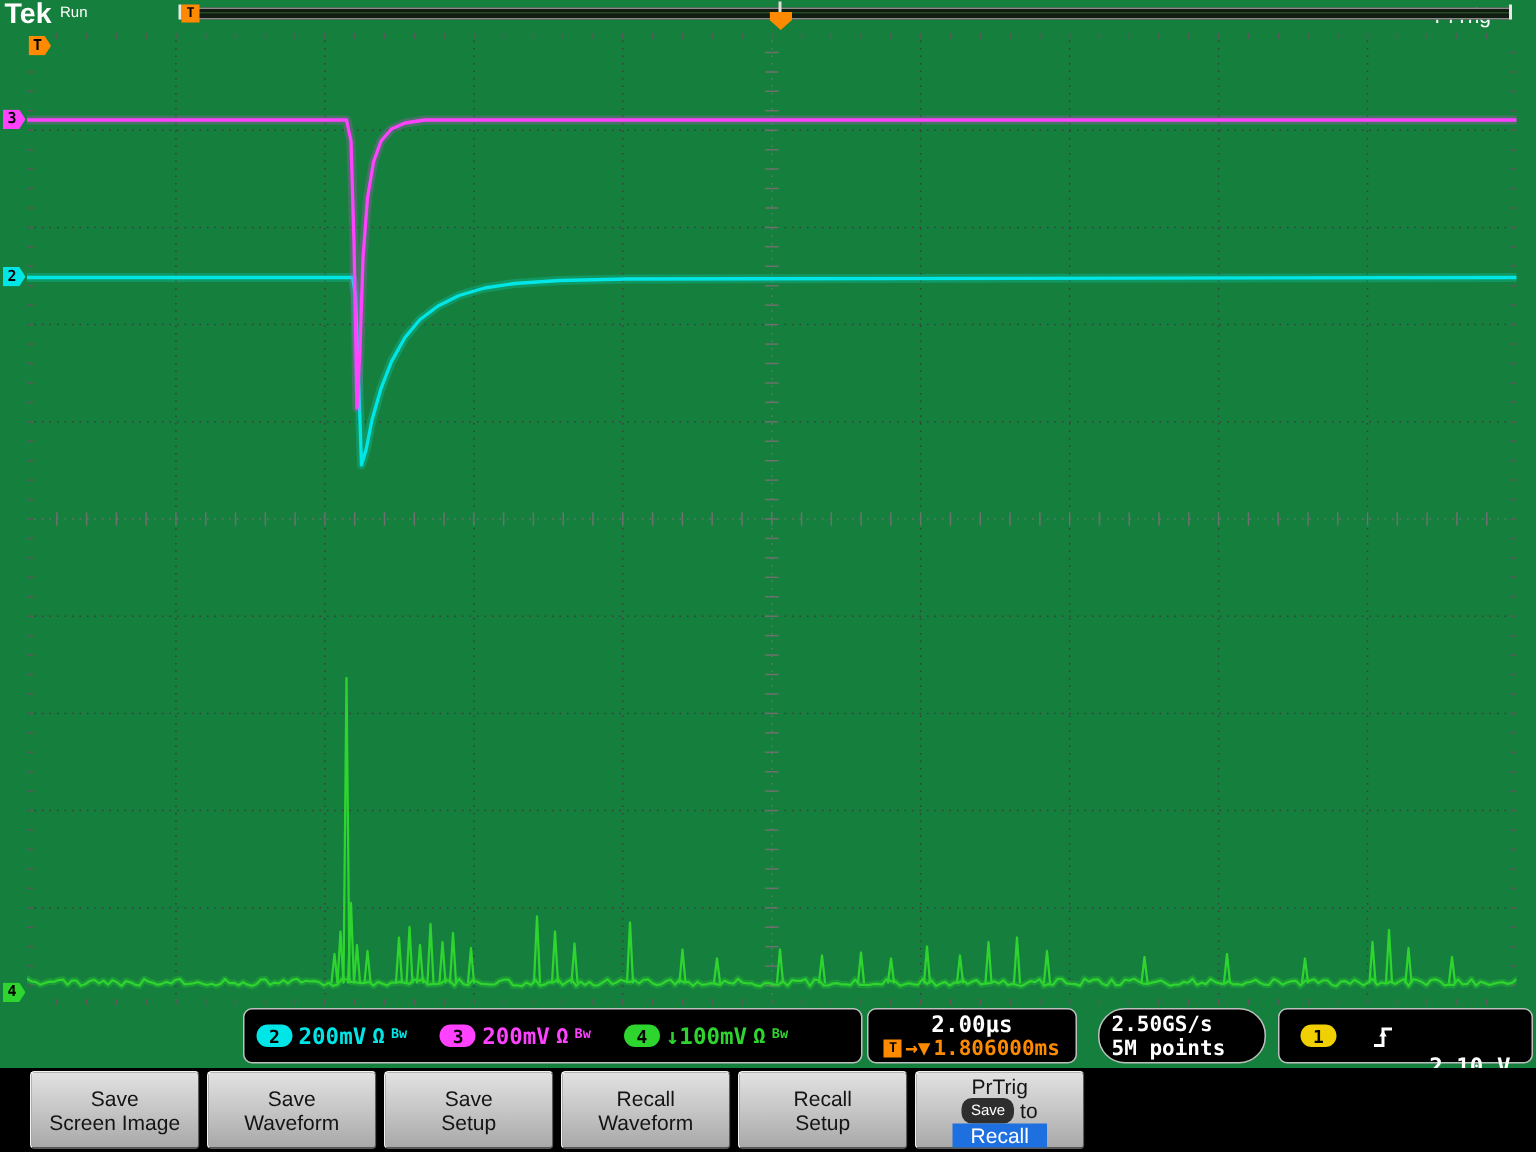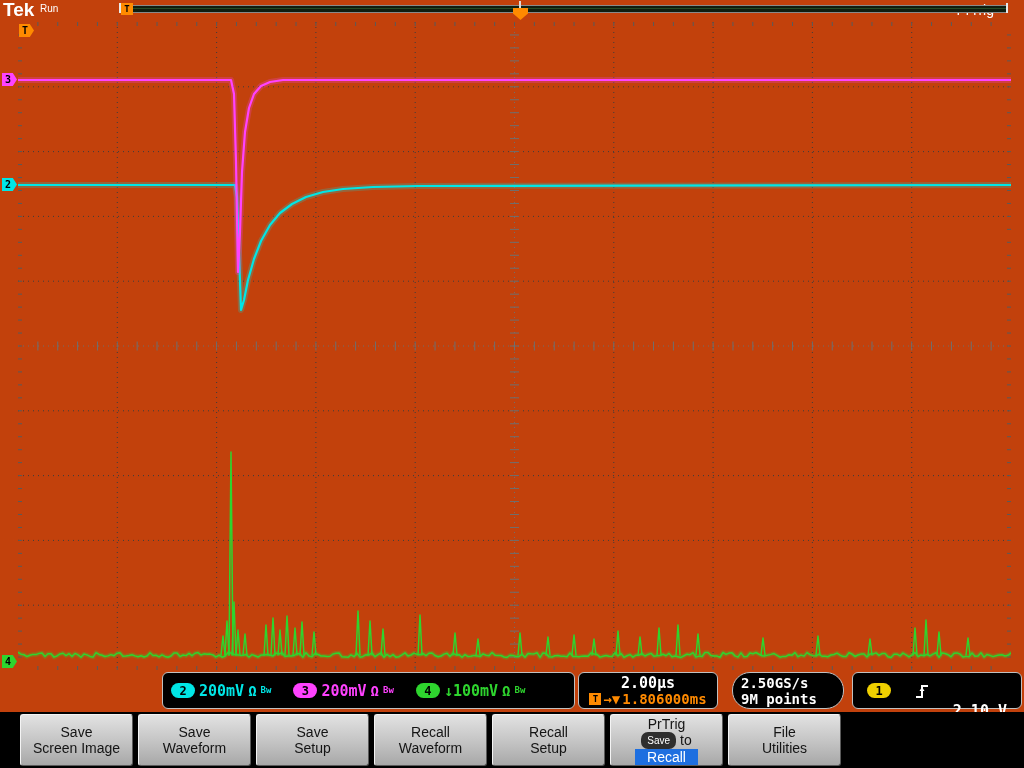--- a/index.html
+++ b/index.html
@@ -1,16 +1,16 @@
 <!DOCTYPE html>
 <html><head>
 <meta charset="utf-8">
 <style>
   html,body{margin:0;padding:0;background:#000;}
-  #screen{position:relative;width:1024px;height:768px;background:#c2410c;overflow:hidden;
+  #screen{position:relative;width:1024px;height:768px;background:#15803d;overflow:hidden;
           font-family:"Liberation Sans",sans-serif;}
 
   
   #logo{position:absolute;left:3px;top:-1px;color:#fff;font-weight:bold;font-size:19px;letter-spacing:0;}
   #run-status{position:absolute;left:40px;top:3px;color:#fff;font-size:10px;}
   #prtrig-status{position:absolute;right:30px;top:2px;color:#fff;font-size:14px;}
   #record-view{position:absolute;left:120px;top:5px;width:888px;height:8px;background:#101d10;
                border:1px solid #8a8a8a;box-sizing:border-box;}
   #record-view-line{position:absolute;left:121px;top:8px;width:886px;height:1px;background:#254b25;}
   .rv-tick{position:absolute;top:3px;width:2px;height:10px;background:#e8e8e8;}
@@ -481,21 +481,21 @@
     <div id="h-scale">2.00µs</div>
     <div id="h-delay-row">
       <span id="h-trig-square">T</span>
       <span>→▼</span>
       <span>1.806000ms</span>
     </div>
   </div>
 
   <div class="readout-box" id="acq-readout">
     <div>2.50GS/s</div>
-    <div>9M points</div>
+    <div>5M points</div>
   </div>
 
   <div class="readout-box" id="trigger-readout">
     <span id="trig-source-badge" style="background: rgb(240, 208, 0);">1</span>
     <svg width="14" height="18">
       <path d="M1 15 H7 V4 H13" fill="none" stroke="#ffffff" stroke-width="2"></path>
       <path d="M4.5 9 L7 5 L9.5 9" fill="#ffffff" stroke="none"></path>
     </svg>
     <span id="trig-level">2.10 V</span>
   </div>
@@ -522,20 +522,16 @@
         <div>Setup</div>
       </div>
       <div class="menu-btn" style="left: 610px;">
         <div>PrTrig</div>
         <div class="assign-row">
           <span class="save-pill">Save</span>
           <span>to</span>
         </div>
         <div class="assign-target">Recall</div>
       </div>
-      <div class="menu-btn" style="left: 728px;">
-        <div>File</div>
-        <div>Utilities</div>
-      </div>
     </div>
 
 
 </div>
 
 </body></html>

